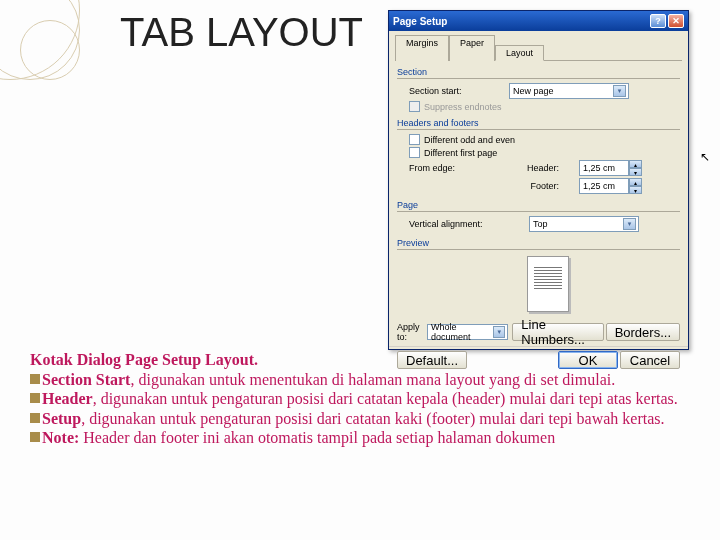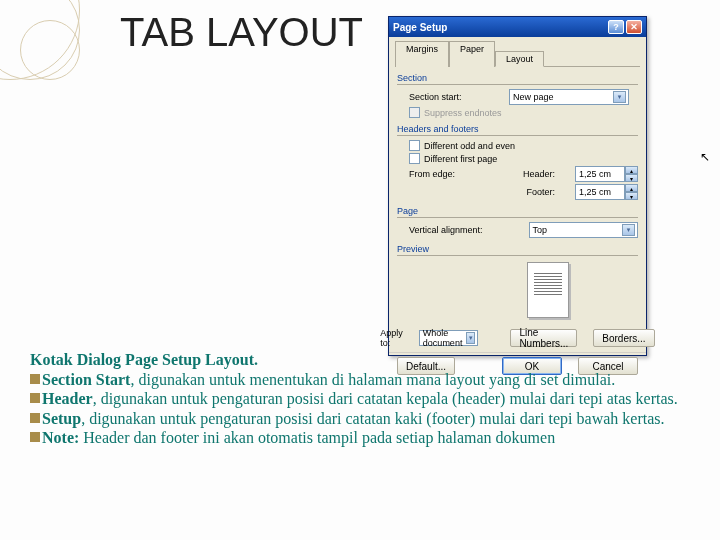--- a/index.html
+++ b/index.html
@@ -22,22 +22,22 @@
   .c2 { width: 100px; height: 100px; top: 40px; left: 40px; }
   .c3 { width: 60px; height: 60px; top: 80px; left: 80px; }
 
   .slide-title {
     position: absolute; top: 10px; left: 120px;
     font-size: 40px; font-family: Arial, sans-serif;
     color: #222;
   }
 
   .dialog {
-    position: absolute; top: 16px; left: 388px;
-    width: 259px; height: 340px;
+    position: absolute; top: 10px; left: 388px;
+    width: 301px; height: 340px;
     background: #ece9d8;
     border: 1px solid #0a246a;
     font-family: Tahoma, Arial, sans-serif;
     font-size: 9px; color: #000;
     box-shadow: 2px 2px 4px rgba(0,0,0,0.3);
   }
   .titlebar {
     height: 20px;
     background: linear-gradient(to bottom, #2a6ad3, #0a3d9a);
     color: #fff; display: flex; align-items: center;
@@ -101,35 +101,35 @@
   }
   .preview-page {
     width: 42px; height: 56px; background: #fff;
     border: 1px solid #999; box-shadow: 2px 2px 0 #bbb;
     position: absolute; left: 130px; top: 2px;
     padding: 8px 6px 4px 6px;
   }
   .preview-page .l { height: 1px; background: #777; margin: 2px 0; }
 
   .dlg-footer {
-    display: flex; align-items: center; gap: 16px;
+    display: flex; align-items: center; gap: 2px;
     padding: 4px 8px;
     justify-content: center;
   }
   .btn {
-    height: 18px; padding: 0 8px; font-size: 10px;
+    height: 18px; padding: 0 8px; font-size: 13px;
     background: linear-gradient(#fefefe,#e3e1d1);
     border: 1px solid #aca899; border-radius: 2px;
     display: flex; align-items: center; cursor: pointer;
   }
   .btn.default { border: 1px solid #3169c6; box-shadow: 0 0 0 1px #88b4ee inset; }
 
   .body-text {
     position: absolute; top: 350px; left: 30px; right: 30px;
-    font-size: 16px; line-height: 1.22; color: #0f766e;
+    font-size: 16px; line-height: 1.22; color: #be185d;
     text-align: justify;
   }
   .body-text .bullet {
     display: inline-block; width: 10px; height: 10px;
     background: #a88c4a; margin-right: 2px; vertical-align: 1px;
   }
   .cursor-img { position: absolute; left: 700px; top: 150px; font-size: 12px; color: #000; }
 </style>
 </head>
 <body>

